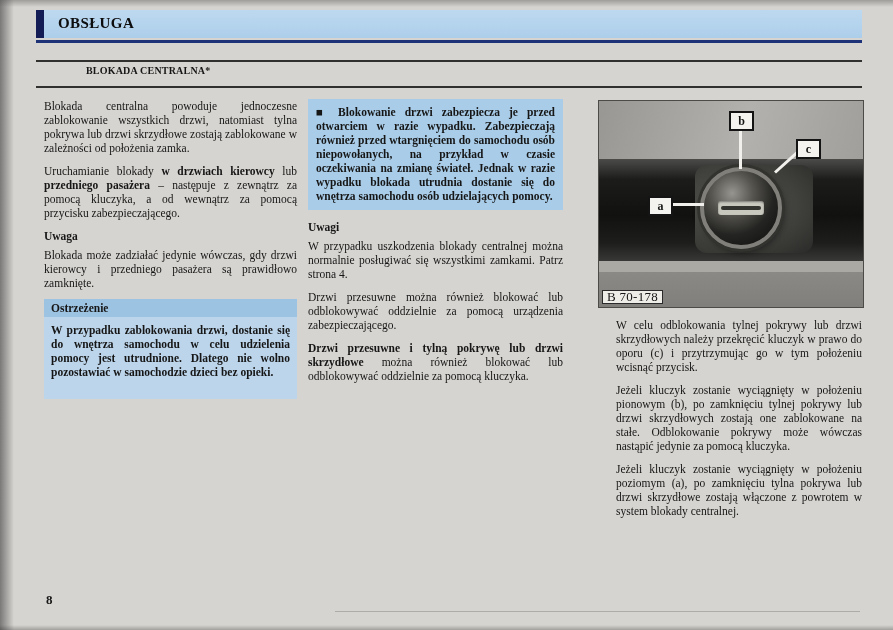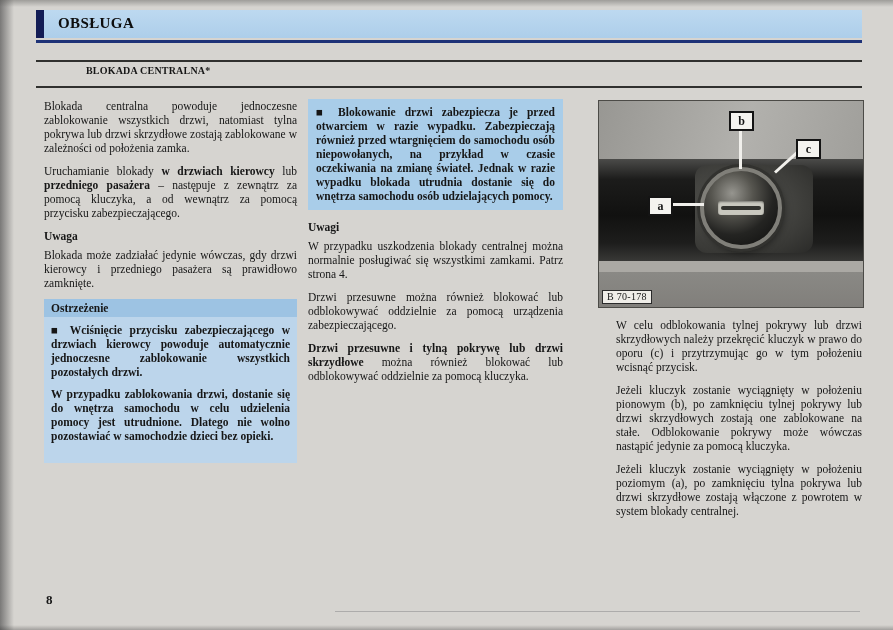--- a/index.html
+++ b/index.html
@@ -59,21 +59,21 @@
   .fig-line   { position:absolute; background:#f1f0ec; }
   .fig-line-b { left:140px; top:26px; width:3px;  height:42px; }
   .fig-line-a { left:71px;  top:102px; width:34px; height:3px; }
   .fig-line-c { left:176px; top:70px;  width:30px; height:3px; transform:rotate(-42deg); transform-origin:0 50%; }
   .fig-label  { position:absolute; width:21px; height:16px; background:#f4f3ef; border:2px solid #141414;
                 font-weight:bold; font-size:12px; line-height:16px; text-align:center; }
   .fig-label-b { left:130px; top:10px; }
   .fig-label-c { left:197px; top:38px; }
   .fig-label-a { left:49px;  top:95px; }
   .fig-ref { position:absolute; left:3px; bottom:3px; background:#efede8; border:1px solid #2a2a2a;
-             font-size:10px; line-height:10px; padding:1px 4px; letter-spacing:0.3px; }
+             font-size:13px; line-height:10px; padding:1px 4px; letter-spacing:0.3px; }
 
   .page-number { position:absolute; left:46px; top:592px; font-size:13px; font-weight:bold; }
 </style>
 </head>
 <body>
 
 <div class="page">
 
   <div class="header-bar">
     <div class="header-stripe"></div>
@@ -86,21 +86,20 @@
   <div class="rule rule-bottom"></div>
 
   <div class="col" id="col1">
     <p>Blokada centralna powoduje jednoczesne zablokowanie wszystkich drzwi, natomiast tylna pokrywa lub drzwi skrzydłowe zostają zablokowane w zależności od położenia zamka.</p>
     <p><span>Uruchamianie blokady </span><span class="bold">w drzwiach kierowcy</span><span> lub </span><span class="bold">przedniego pasażera</span><span> – następuje z zewnątrz za pomocą kluczyka, a od wewnątrz za pomocą przycisku zabezpieczającego.</span></p>
     <p class="note-heading">Uwaga</p>
     <p>Blokada może zadziałać jedynie wówczas, gdy drzwi kierowcy i przedniego pasażera są prawidłowo zamknięte.</p>
     <div class="warning-box">
       <div class="warning-heading">Ostrzeżenie</div>
       <div class="warning-body">
-        <p>■ Wciśnięcie przycisku zabezpieczającego w drzwiach kierowcy powoduje automatycznie jednoczesne zablokowanie wszystkich pozostałych drzwi.</p>
         <p>W przypadku zablokowania drzwi, dostanie się do wnętrza samochodu w celu udzielenia pomocy jest utrudnione. Dlatego nie wolno pozostawiać w samochodzie dzieci bez opieki.</p>
       </div>
     </div>
   </div>
 
   <div class="col" id="col2">
     <div class="highlight-box">■ Blokowanie drzwi zabezpiecza je przed otwarciem w razie wypadku. Zabezpieczają również przed wtargnięciem do samochodu osób niepowołanych, na przykład w czasie oczekiwania na zmianę świateł. Jednak w razie wypadku blokada utrudnia dostanie się do wnętrza samochodu osób udzielających pomocy.</div>
     <p class="note-heading">Uwagi</p>
     <p>W przypadku uszkodzenia blokady centralnej można normalnie posługiwać się wszystkimi zamkami. Patrz strona 4.</p>
     <p>Drzwi przesuwne można również blokować lub odblokowywać oddzielnie za pomocą urządzenia zabezpieczającego.</p>

